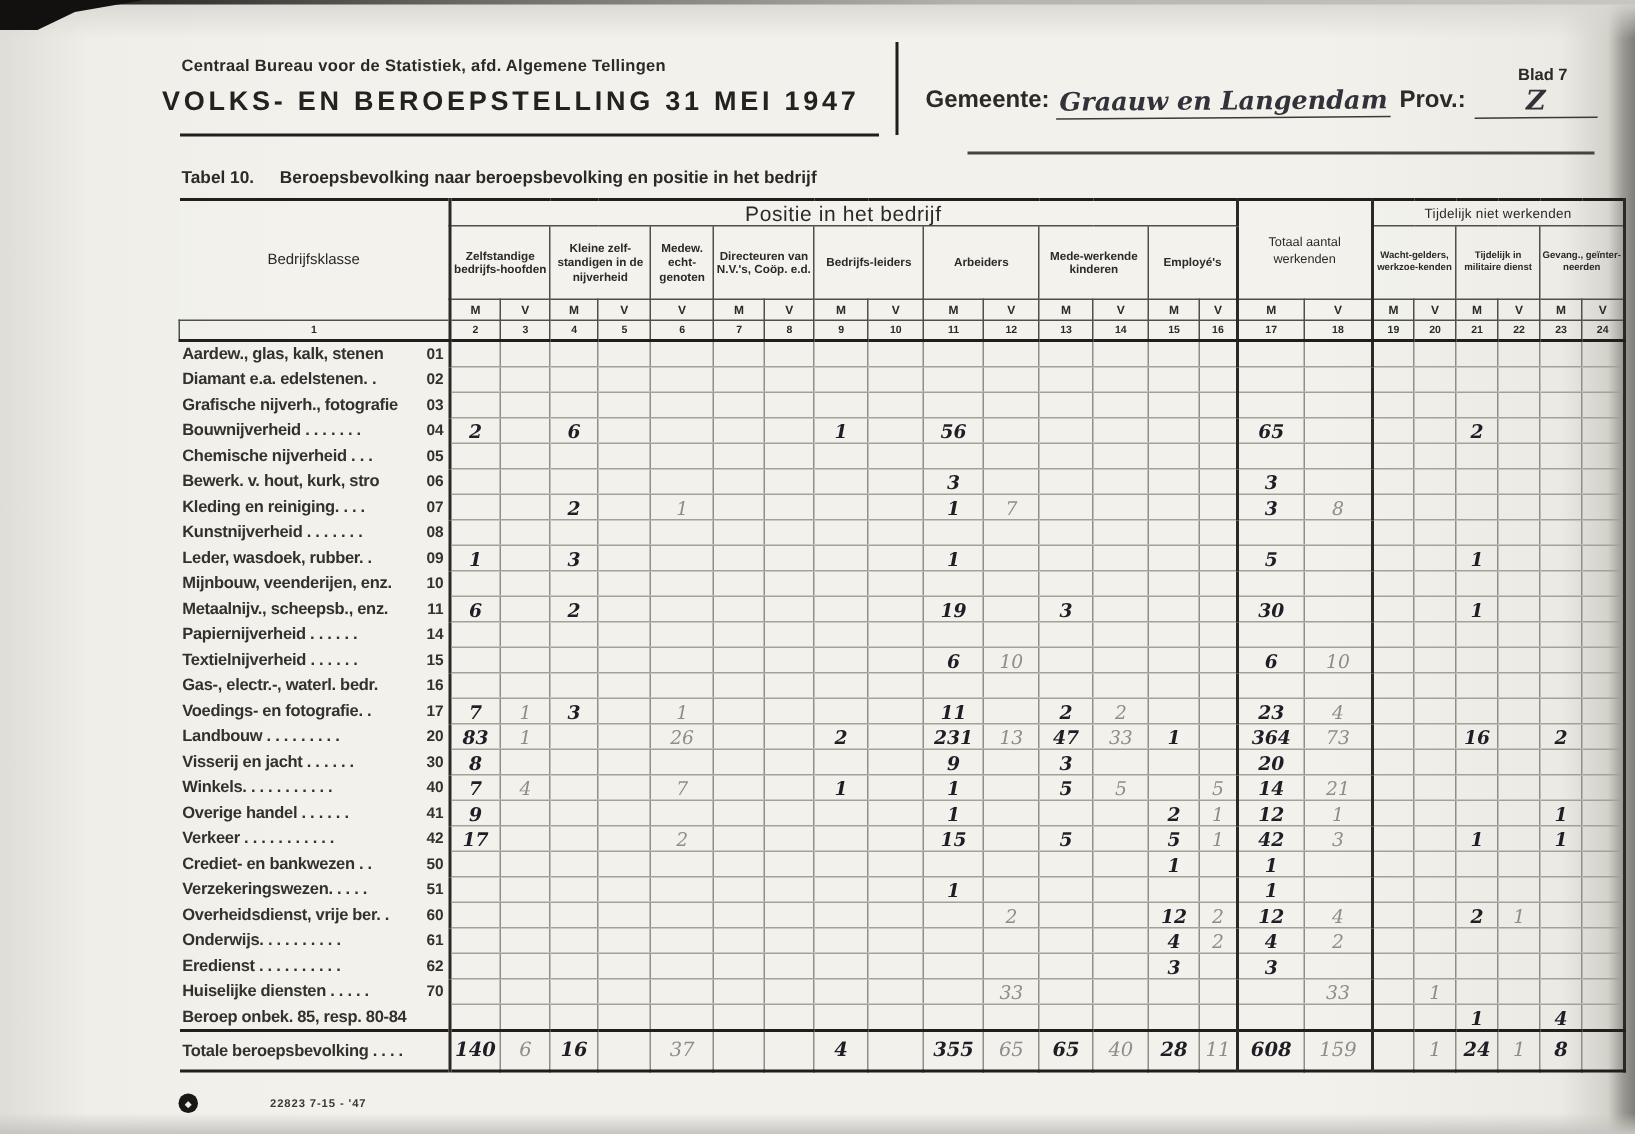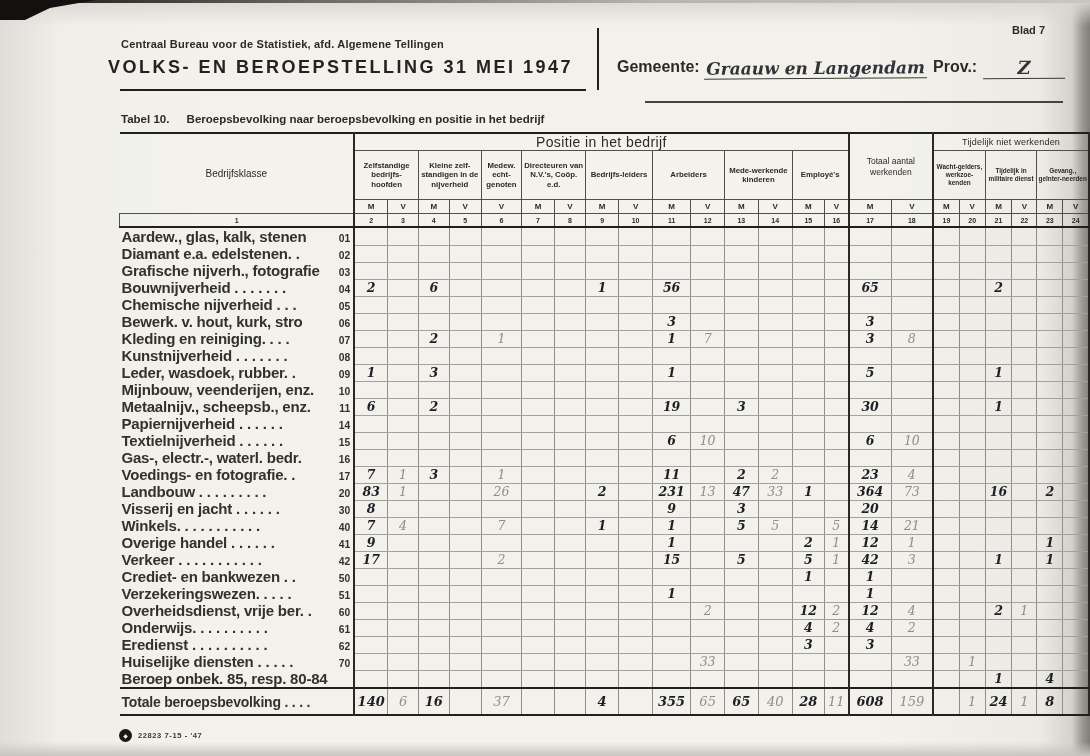--- a/index.html
+++ b/index.html
@@ -26,21 +26,21 @@
     position:absolute;left:0;top:0;width:96px;height:20px;background:#12110f;
     clip-path:polygon(0 0,100% 0,52% 40%,26% 100%,0 100%);
   }
   .edge-top{position:absolute;left:0;top:0;width:100%;height:3px;background:linear-gradient(90deg,#141311,#6d6c66 30%,#b5b4ae 60%,#c7c6c0);}
 
   
   .agency{position:absolute;left:121px;top:38px;font-size:11px;font-weight:700;color:#2b2a27;letter-spacing:.2px;}
   .doc-title{position:absolute;left:108px;top:57px;font-size:18px;font-weight:700;color:#232220;letter-spacing:2.5px;}
   .hdr-rule{position:absolute;left:120px;top:89px;width:466px;height:2px;background:#201f1c;}
   .hdr-divider{position:absolute;left:597px;top:28px;width:2px;height:62px;background:#201f1c;}
-  .blad{position:absolute;left:1012px;top:24px;font-size:11px;font-weight:700;color:#2b2a27;}
+  .blad{position:absolute;left:1012px;top:44px;font-size:11px;font-weight:700;color:#2b2a27;}
   .gemeente-row{position:absolute;left:617px;top:58px;width:448px;display:flex;align-items:flex-end;}
   .field-label{font-size:16px;font-weight:700;color:#2b2a27;padding-bottom:3px;white-space:nowrap;}
   .hw-line{
     border-bottom:1.5px solid #3b3a36;text-align:center;
     font-family:"DejaVu Serif", serif;font-style:italic;font-weight:700;
     color:#33323a;transform:rotate(-0.4deg);
   }
   .gemeente-val{width:262px;font-size:17px;line-height:20px;margin:0 6px 0 4px;}
   .prov-val{width:96px;font-size:18px;line-height:20px;margin-left:6px;}
   .gemeente-underline2{position:absolute;left:645px;top:101px;width:418px;height:1.5px;background:#45443f;}
@@ -66,36 +66,36 @@
   th.mv{font-size:8px;font-weight:700;height:13px;}
   tr.numrow th{font-size:7px;font-weight:700;height:12px;border-bottom:2px solid #201f1c;}
   .bR2{border-right:2px solid #2a2926 !important;}
 
   tbody td.dc{
     border-left:1px solid #8f8e88;border-bottom:1px solid #a3a29a;
     height:16px;text-align:center;vertical-align:middle;
   }
   tbody td.rl{border:none;border-right:2px solid #2a2926;height:16px;}
   .rl-flex{display:flex;justify-content:space-between;align-items:baseline;padding:0 3px 0 2px;}
-  .rl-label{font-size:15px;font-weight:700;color:#32312d;white-space:nowrap;letter-spacing:-0.2px;}
+  .rl-label{font-size:11px;font-weight:700;color:#32312d;white-space:nowrap;letter-spacing:-0.2px;}
   .rl-code{font-size:10.3px;font-weight:700;color:#32312d;margin-left:19px;}
 
   td.hw{
     font-family:"DejaVu Serif", serif;font-style:italic;font-weight:700;
     font-size:12.5px;line-height:13px;color:#1f1e26;
   }
   td.hw.grey{color:#8e8d8a;font-weight:400;}
 
   tr.total-row td{border-top:2px solid #201f1c;height:25px;border-bottom:none;}
   tr.total-row td.rl{border-right:2px solid #2a2926;}
-  tr.total-row .rl-label{font-size:14px;}
+  tr.total-row .rl-label{font-size:11px;}
   tr.total-row td.hw{font-size:13px;}
 
   
-  .footer{position:absolute;left:119px;top:729px;display:flex;align-items:center;}
+  .footer{position:absolute;left:119px;top:729px;display:flex;align-items:center;gap:42px;}
   .cbs-logo{
     width:13px;height:13px;border-radius:50%;background:#191815;display:inline-flex;
     align-items:center;justify-content:center;color:#efeee8;font-size:6px;margin-right:6px;
   }
   .print-code{font-size:7.5px;font-weight:700;color:#3a3935;letter-spacing:.6px;}
 </style>
 </head>
 <body>
 
 <div class="paper"></div>

